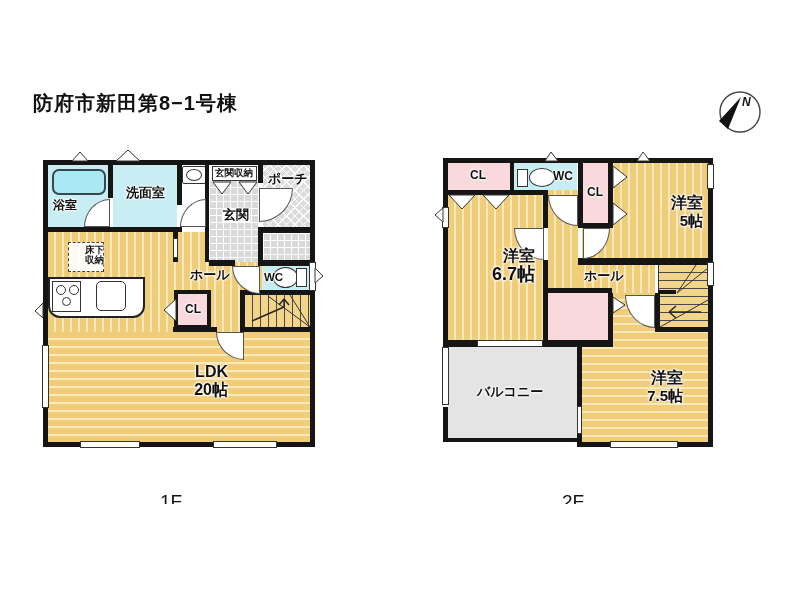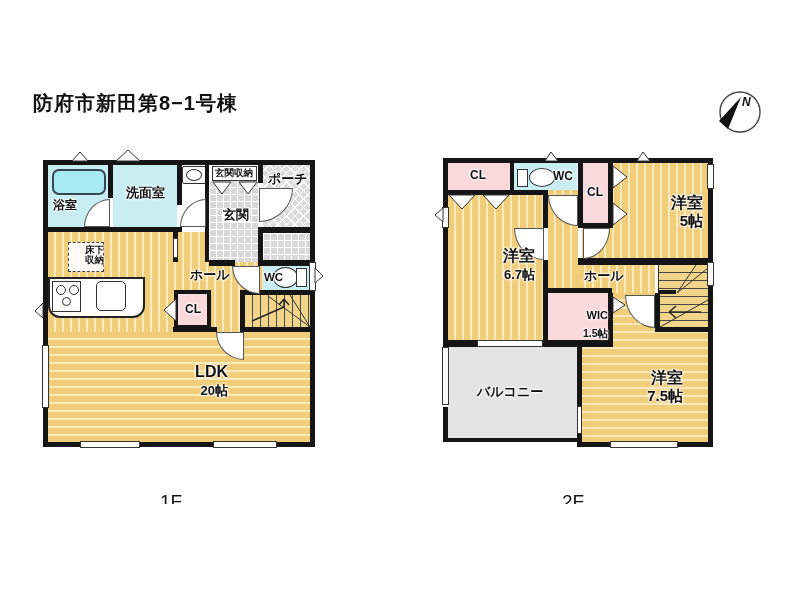--- a/index.html
+++ b/index.html
@@ -106,21 +106,21 @@
   <div class="lb" style="left:222px;top:208px;font-size:13px;background:#fff;padding:0 1px;">玄関</div>
   <div class="lb ctr" style="left:68px;top:245px;width:36px;font-size:9.5px;">
     <span>床下</span><br>
     <span>収納</span>
   </div>
   <div class="lb" style="left:190px;top:268px;font-size:13px;">ホール</div>
   <div class="lb" style="left:264px;top:271px;font-size:11.5px;">WC</div>
   <div class="lb" style="left:185px;top:303px;font-size:12px;">CL</div>
   <div class="lb ctr" style="left:128px;top:363px;width:100px;">
     <span style="font-size:16px;">LDK</span><br>
-    <span style="font-size:13px;">20帖</span>
+    <span style="font-size:16px;">20帖</span>
   </div>
   <div class="lb" style="left:160px;top:492px;font-size:19px;font-weight:normal;">1F</div>
 
   <div class="abs vstripe" style="left:448px;top:195px;width:95px;height:145px;"></div>
   <div class="abs vstripe" style="left:548px;top:190px;width:30px;height:103px;"></div>
   <div class="abs vstripe" style="left:578px;top:265px;width:77px;height:28px;"></div>
   <div class="abs vstripe" style="left:582px;top:163px;width:126px;height:95px;"></div>
   <div class="abs hstripe" style="left:582px;top:293px;width:126px;height:149px;"></div>
   <div class="abs pink" style="left:448px;top:163px;width:62px;height:27px;"></div>
   <div class="abs cyan" style="left:513px;top:163px;width:64px;height:27px;"></div>
@@ -170,27 +170,23 @@
 
   <div class="lb" style="left:470px;top:169px;font-size:12px;">CL</div>
   <div class="lb" style="left:553px;top:170px;font-size:12px;">WC</div>
   <div class="lb" style="left:587px;top:186px;font-size:12px;">CL</div>
   <div class="lb ctr" style="left:623px;top:194px;width:80px;">
     <span style="font-size:16px;">洋室</span><br>
     <span style="font-size:15px;margin-top:36px;">5帖</span>
   </div>
   <div class="lb ctr" style="left:455px;top:247px;width:80px;">
     <span style="font-size:16px;">洋室</span><br>
-    <span style="font-size:13px;">6.7帖</span>
+    <span style="font-size:18px;">6.7帖</span>
   </div>
   <div class="lb" style="left:584px;top:269px;font-size:13px;">ホール</div>
-  <div class="lb ctr" style="left:548px;top:305px;width:60px;">
-    <span style="font-size:11px;">WIC</span><br>
-    <span style="font-size:10.5px;">1.5帖</span>
-  </div>
   <div class="lb" style="left:477px;top:385px;font-size:13px;">バルコニー</div>
   <div class="lb ctr" style="left:603px;top:369px;width:80px;">
     <span style="font-size:16px;">洋室</span><br>
     <span style="font-size:15px;">7.5帖</span>
   </div>
   <div class="lb" style="left:562px;top:492px;font-size:19px;font-weight:normal;">2F</div>
 
   <svg class="overlay" width="800" height="600" viewBox="0 0 800 600">
     <g fill="#ffffff" stroke="#333" stroke-width="1">
 

